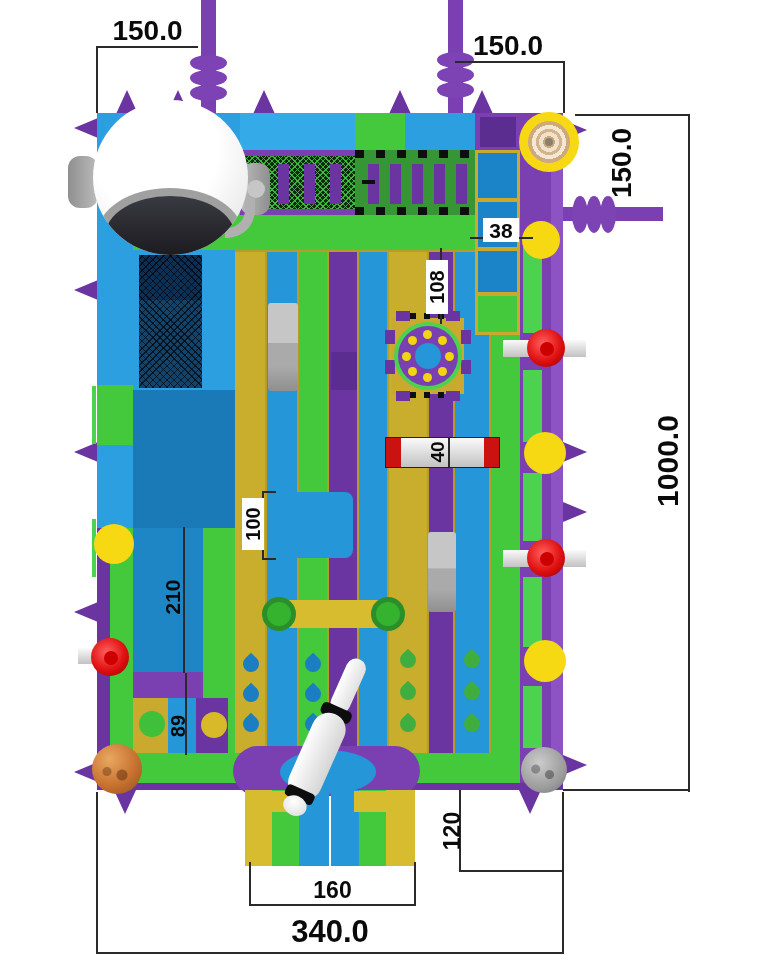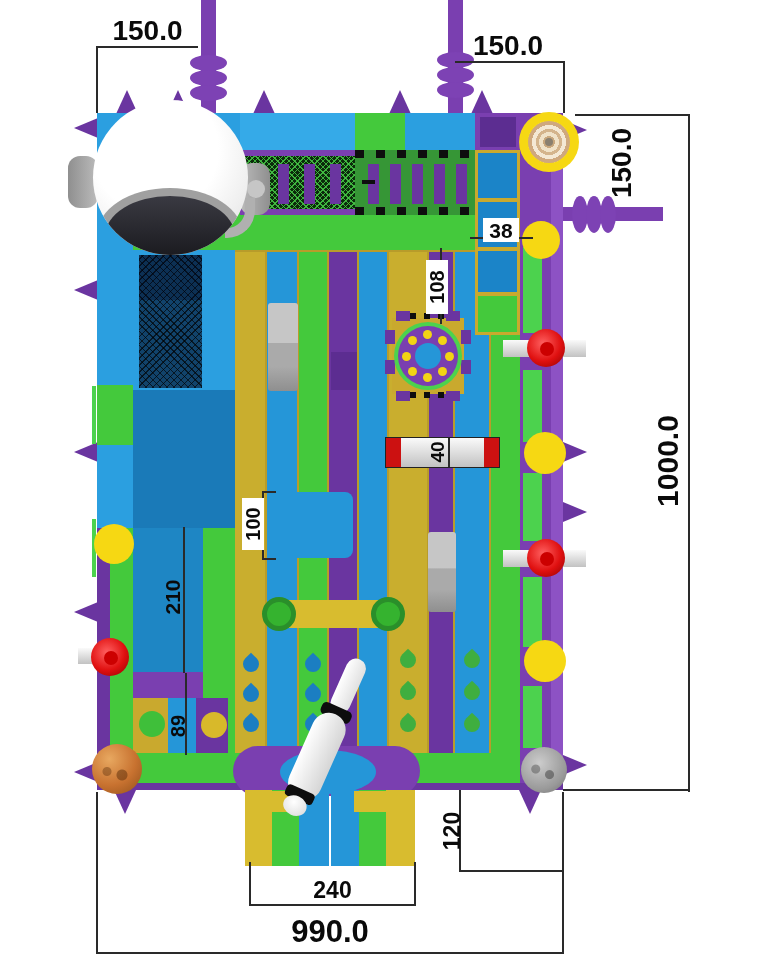--- a/index.html
+++ b/index.html
@@ -261,26 +261,26 @@
   <div class="line" style="left:575px;top:114px;width:114px;height:2px;"></div>
   <div class="lbl rot" style="left:574px;top:148px;width:96px;height:30px;font-size:28px;">150.0</div>
 
   <div class="line" style="left:688px;top:114px;width:2px;height:678px;"></div>
   <div class="line" style="left:563px;top:789px;width:127px;height:2px;"></div>
   <div class="lbl rot" style="left:608px;top:444px;width:120px;height:34px;font-size:30px;">1000.0</div>
 
   <div class="line" style="left:97px;top:952px;width:467px;height:2px;"></div>
   <div class="line" style="left:96px;top:792px;width:2px;height:162px;"></div>
   <div class="line" style="left:562px;top:792px;width:2px;height:162px;"></div>
-  <div class="lbl" style="left:230px;top:914px;width:200px;height:34px;font-size:31px;">990.0</div>
+  <div class="lbl" style="left:230px;top:914px;width:200px;height:34px;font-size:31px;">340.0</div>
 
   <div class="line" style="left:249px;top:862px;width:2px;height:44px;"></div>
   <div class="line" style="left:414px;top:862px;width:2px;height:44px;"></div>
   <div class="line" style="left:249px;top:904px;width:167px;height:2px;"></div>
-  <div class="lbl" style="left:270px;top:878px;width:125px;height:24px;font-size:23px;">240</div>
+  <div class="lbl" style="left:270px;top:878px;width:125px;height:24px;font-size:23px;">160</div>
 
   <div class="line" style="left:459px;top:790px;width:2px;height:82px;"></div>
   <div class="line" style="left:459px;top:870px;width:104px;height:2px;"></div>
   <div class="lbl rot" style="left:424px;top:819px;width:56px;height:24px;font-size:23px;">120</div>
 
   <div class="line" style="left:470px;top:237px;width:13px;height:2px;"></div>
   <div class="line" style="left:519px;top:237px;width:14px;height:2px;"></div>
   <div class="lbl" style="left:483px;top:218px;width:36px;height:24px;font-size:21px;background:#fff;">38</div>
 
   <div class="line" style="left:440px;top:248px;width:2px;height:76px;"></div>

